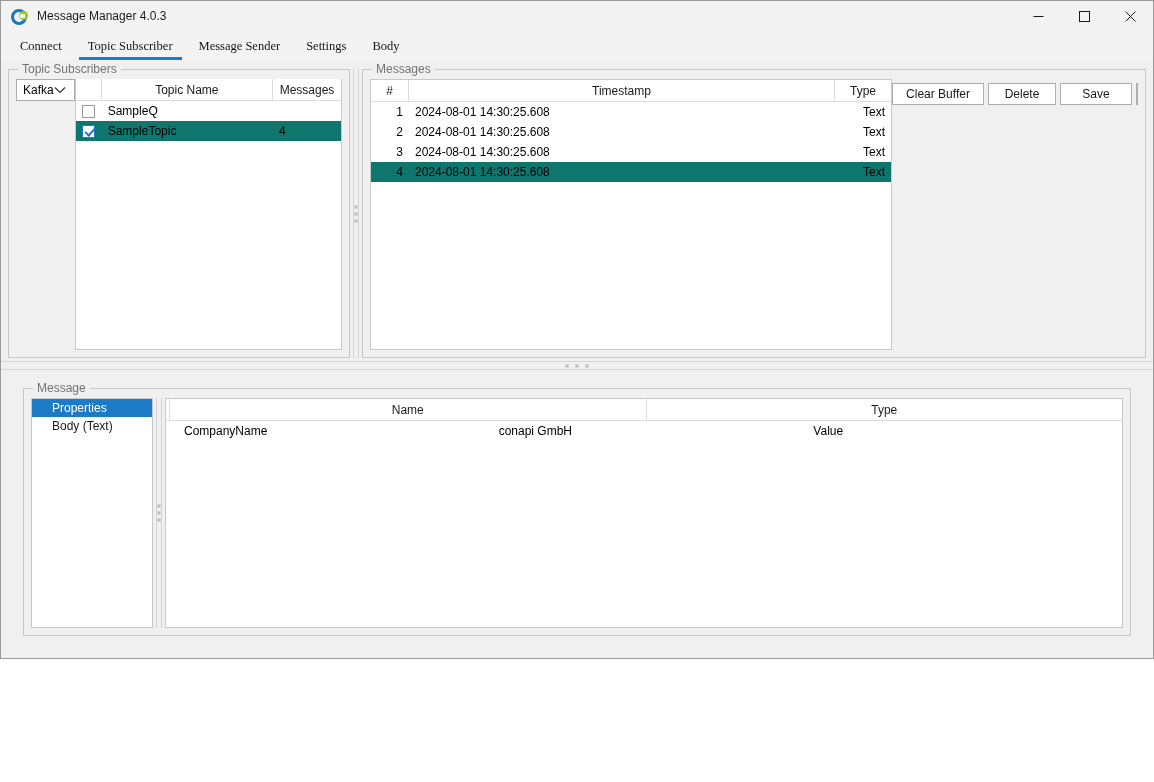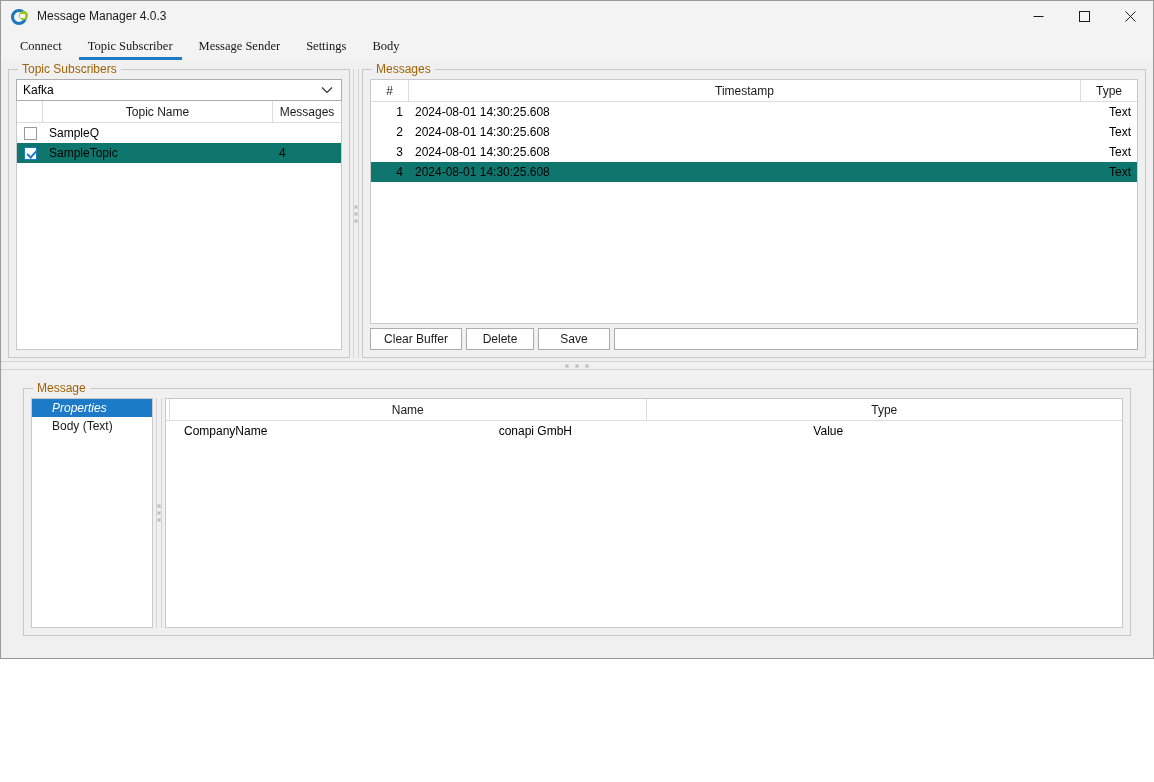--- a/index.html
+++ b/index.html
@@ -120,28 +120,28 @@
     position: relative;
     background: #f0f0f0;
     margin: 15px;
   }
   .group-title {
     position: absolute;
     top: -8px; left: 9px;
     background: #f0f0f0;
     padding: 0 4px;
     font-size: 12px;
-    color: #a16207;
+    color: #737373;
     line-height: 14px;
   }
   .group-body {
     padding: 9px 7px 7px 7px;
     height: 100%;
     display: flex;
-    flex-direction: column;
+    flex-direction: row;
   }
 
   
   #left-pane {
     flex: 0 0 342px;
     margin: 8px 0 0 7px;
     height: 289px;
   }
   .combo {
     height: 22px;
@@ -347,21 +347,20 @@
     height: 18px;
     display: flex;
     align-items: center;
     padding-left: 20px;
     font-size: 12px;
     color: #1a1a1a;
   }
   .sideitem.selected {
     background: #1d7ac7;
     color: #ffffff;
-    font-style: italic;
   }
   .prop-grid {
     flex: 1 1 auto;
     border: 1px solid #c9c9c9;
     background: #ffffff;
     display: flex;
     flex-direction: column;
     overflow: hidden;
     min-width: 0;
   }

